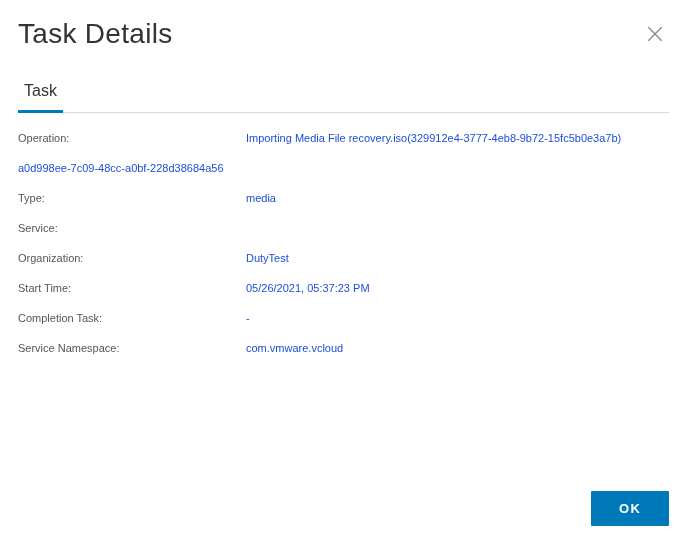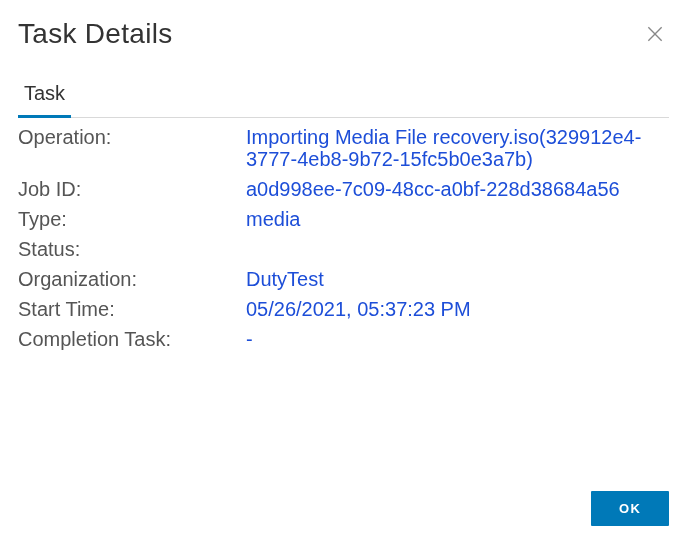--- a/index.html
+++ b/index.html
@@ -41,35 +41,35 @@
     width: 20px;
     height: 20px;
     stroke: #888;
     stroke-width: 1.6;
   }
   .tabs {
     border-bottom: 1px solid #d9d9d9;
     display: flex;
   }
   .tab {
-    font-size: 20px;
+    font-size: 16px;
     color: #444;
     padding: 6px 6px 10px 6px;
     margin-right: 12px;
     cursor: pointer;
     text-align: right;
   }
   .tab.active {
     color: #333;
     border-bottom: 3px solid #0079b8;
     margin-bottom: -1px;
   }
   .details {
-    margin-top: 8px;
-    font-size: 20px;
+    margin-top: 14px;
+    font-size: 11px;
     color: #555;
   }
   .row {
     display: flex;
     align-items: flex-start;
     margin-bottom: 8px;
     line-height: 22px;
   }
   .label {
     flex: 0 0 228px;
@@ -147,50 +147,53 @@
   </div>
 
   <div class="details">
 
     <div class="row">
       <div class="label">Operation:</div>
       <div class="value">Importing Media File recovery.iso(329912e4-3777-4eb8-9b72-15fc5b0e3a7b)</div>
     </div>
 
     <div class="row">
-      <div class="label">Job ID:</div>
       <div class="value">a0d998ee-7c09-48cc-a0bf-228d38684a56</div>
     </div>
 
 
     <div class="row">
       <div class="label">Type:</div>
       <div class="value">media</div>
     </div>
 
     <div class="row">
-      <div class="label">Status:</div>
+      <div class="label">Service:</div>
     </div>
 
     <div class="row">
       <div class="label">Organization:</div>
       <div class="value">DutyTest</div>
     </div>
 
 
     <div class="row">
       <div class="label">Start Time:</div>
       <div class="value">05/26/2021, 05:37:23 PM</div>
     </div>
 
     <div class="row">
       <div class="label">Completion Task:</div>
       <div class="value">-</div>
     </div>
 
+    <div class="row">
+      <div class="label">Service Namespace:</div>
+      <div class="value">com.vmware.vcloud</div>
+    </div>
 
   </div>
 
   <div class="footer">
     <button class="ok-btn">OK</button>
   </div>
 
 </div>
 
 </body></html>

